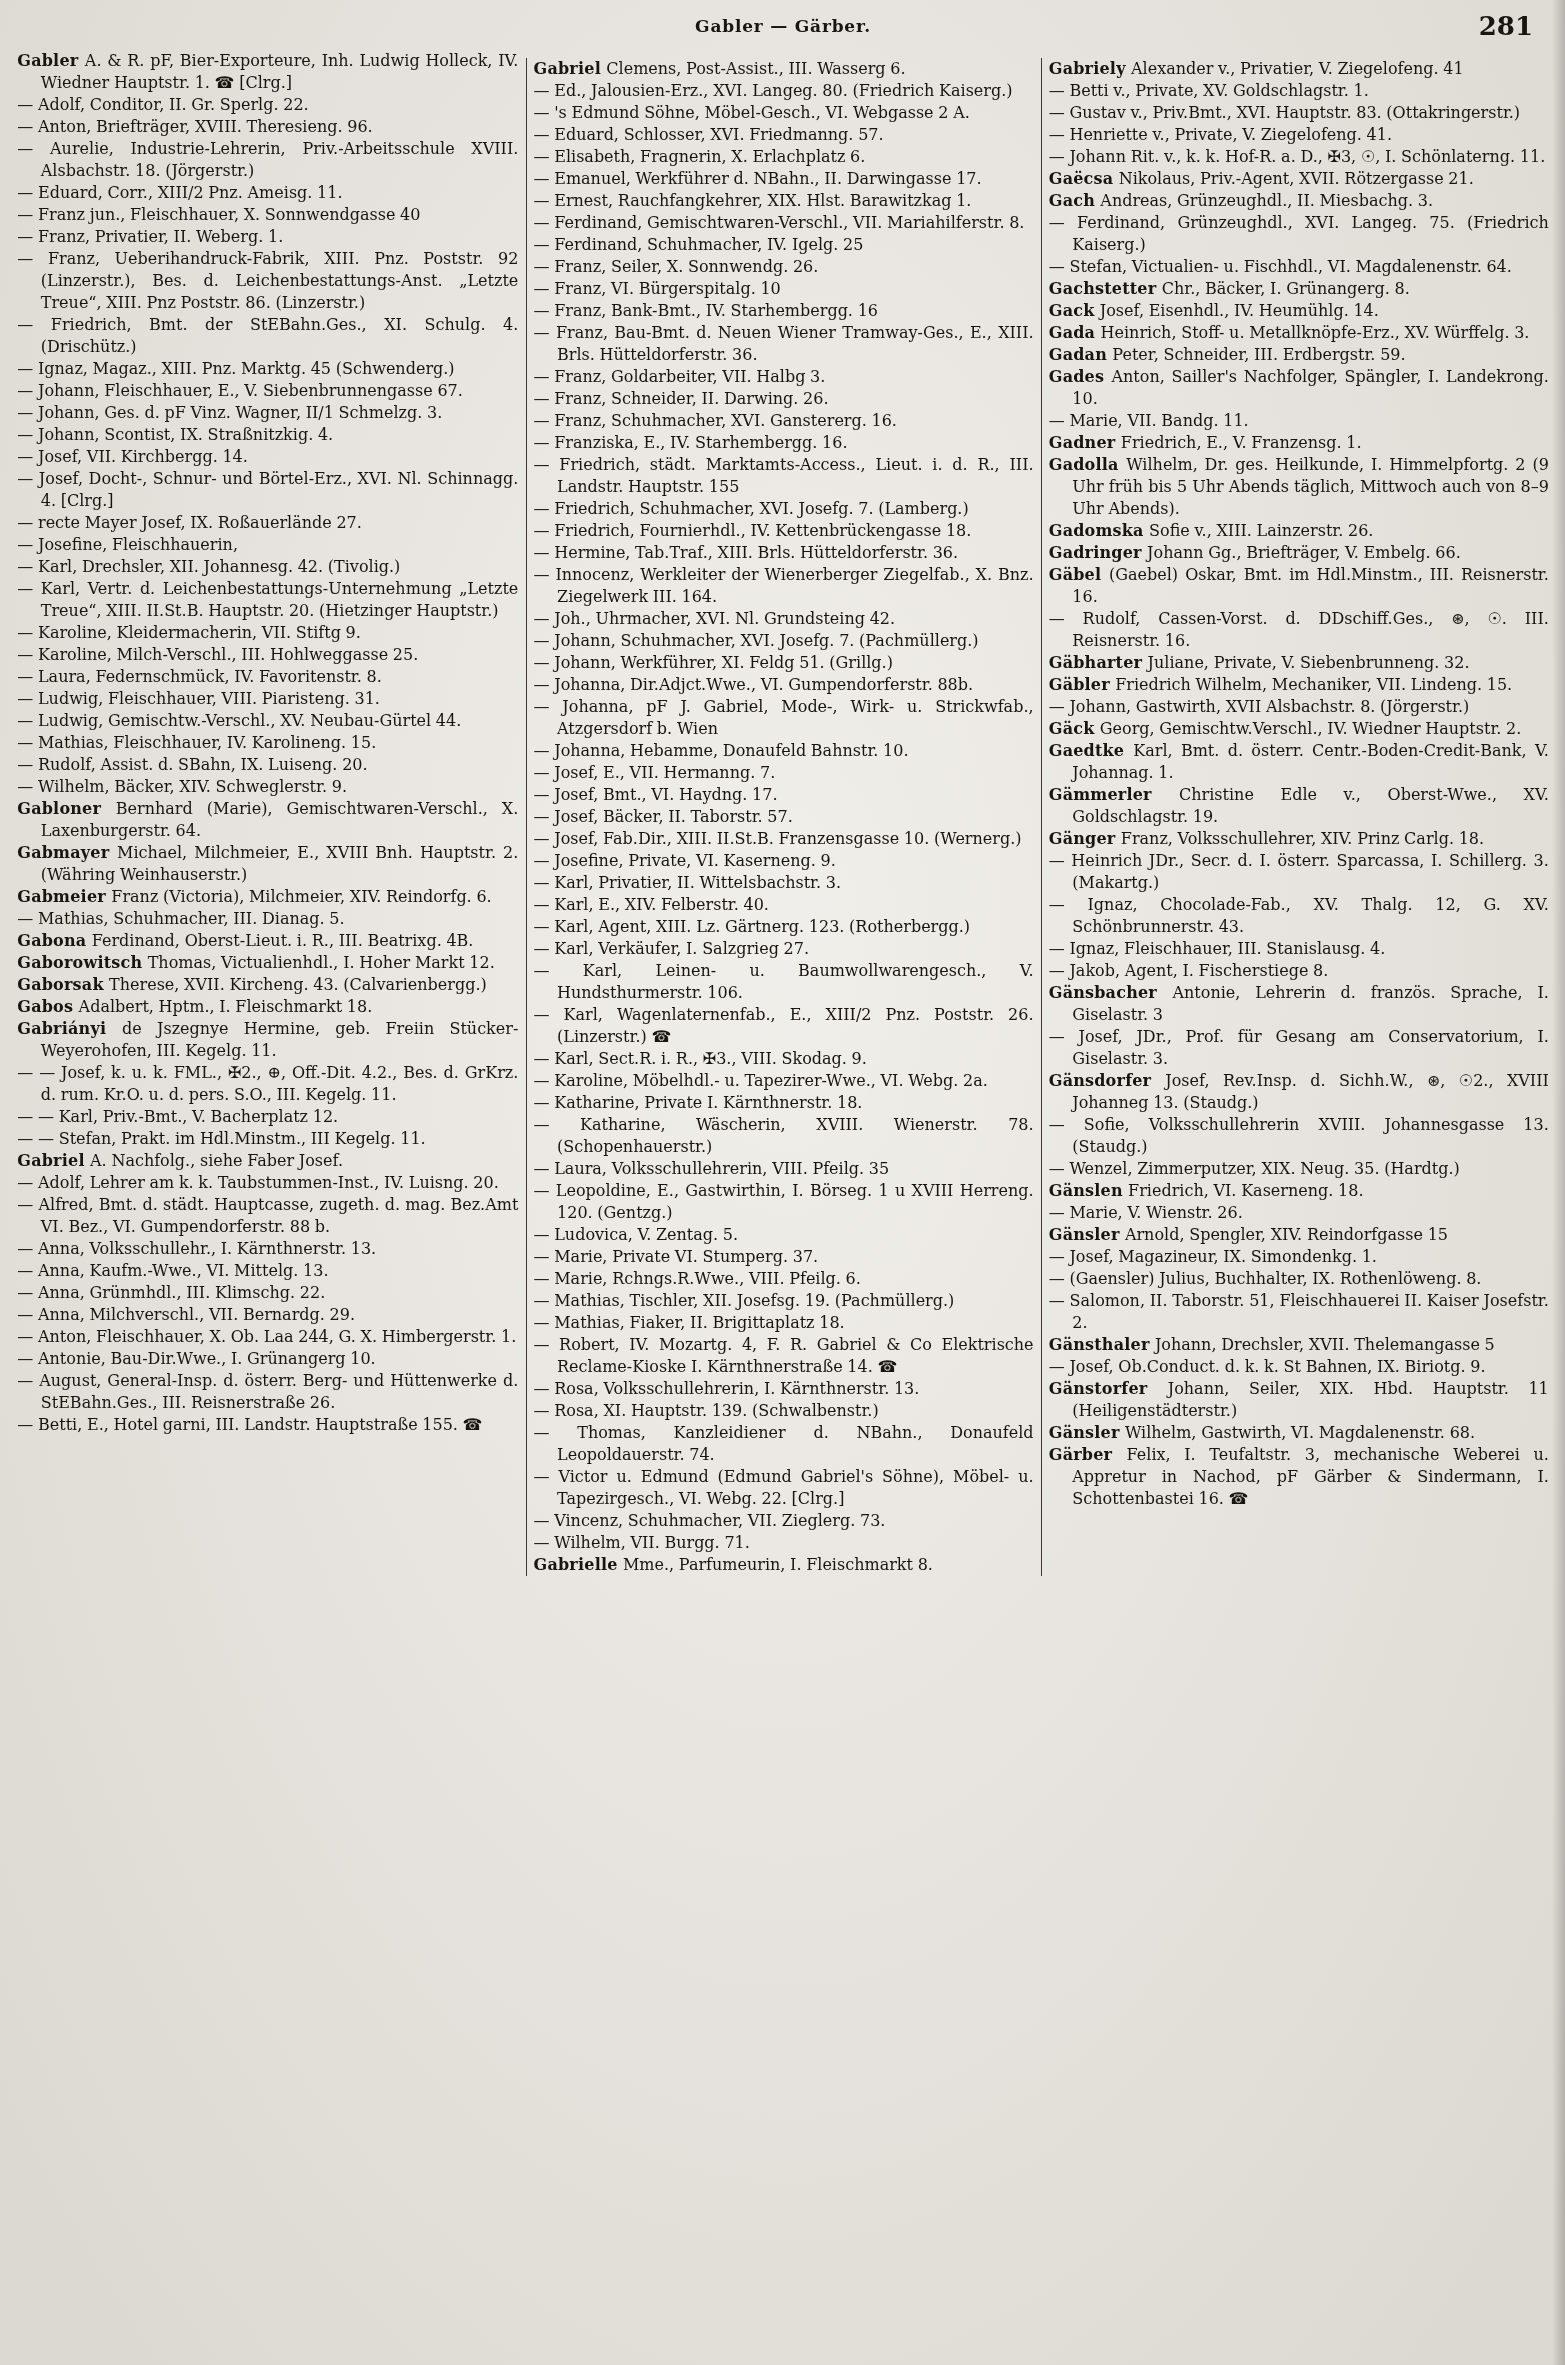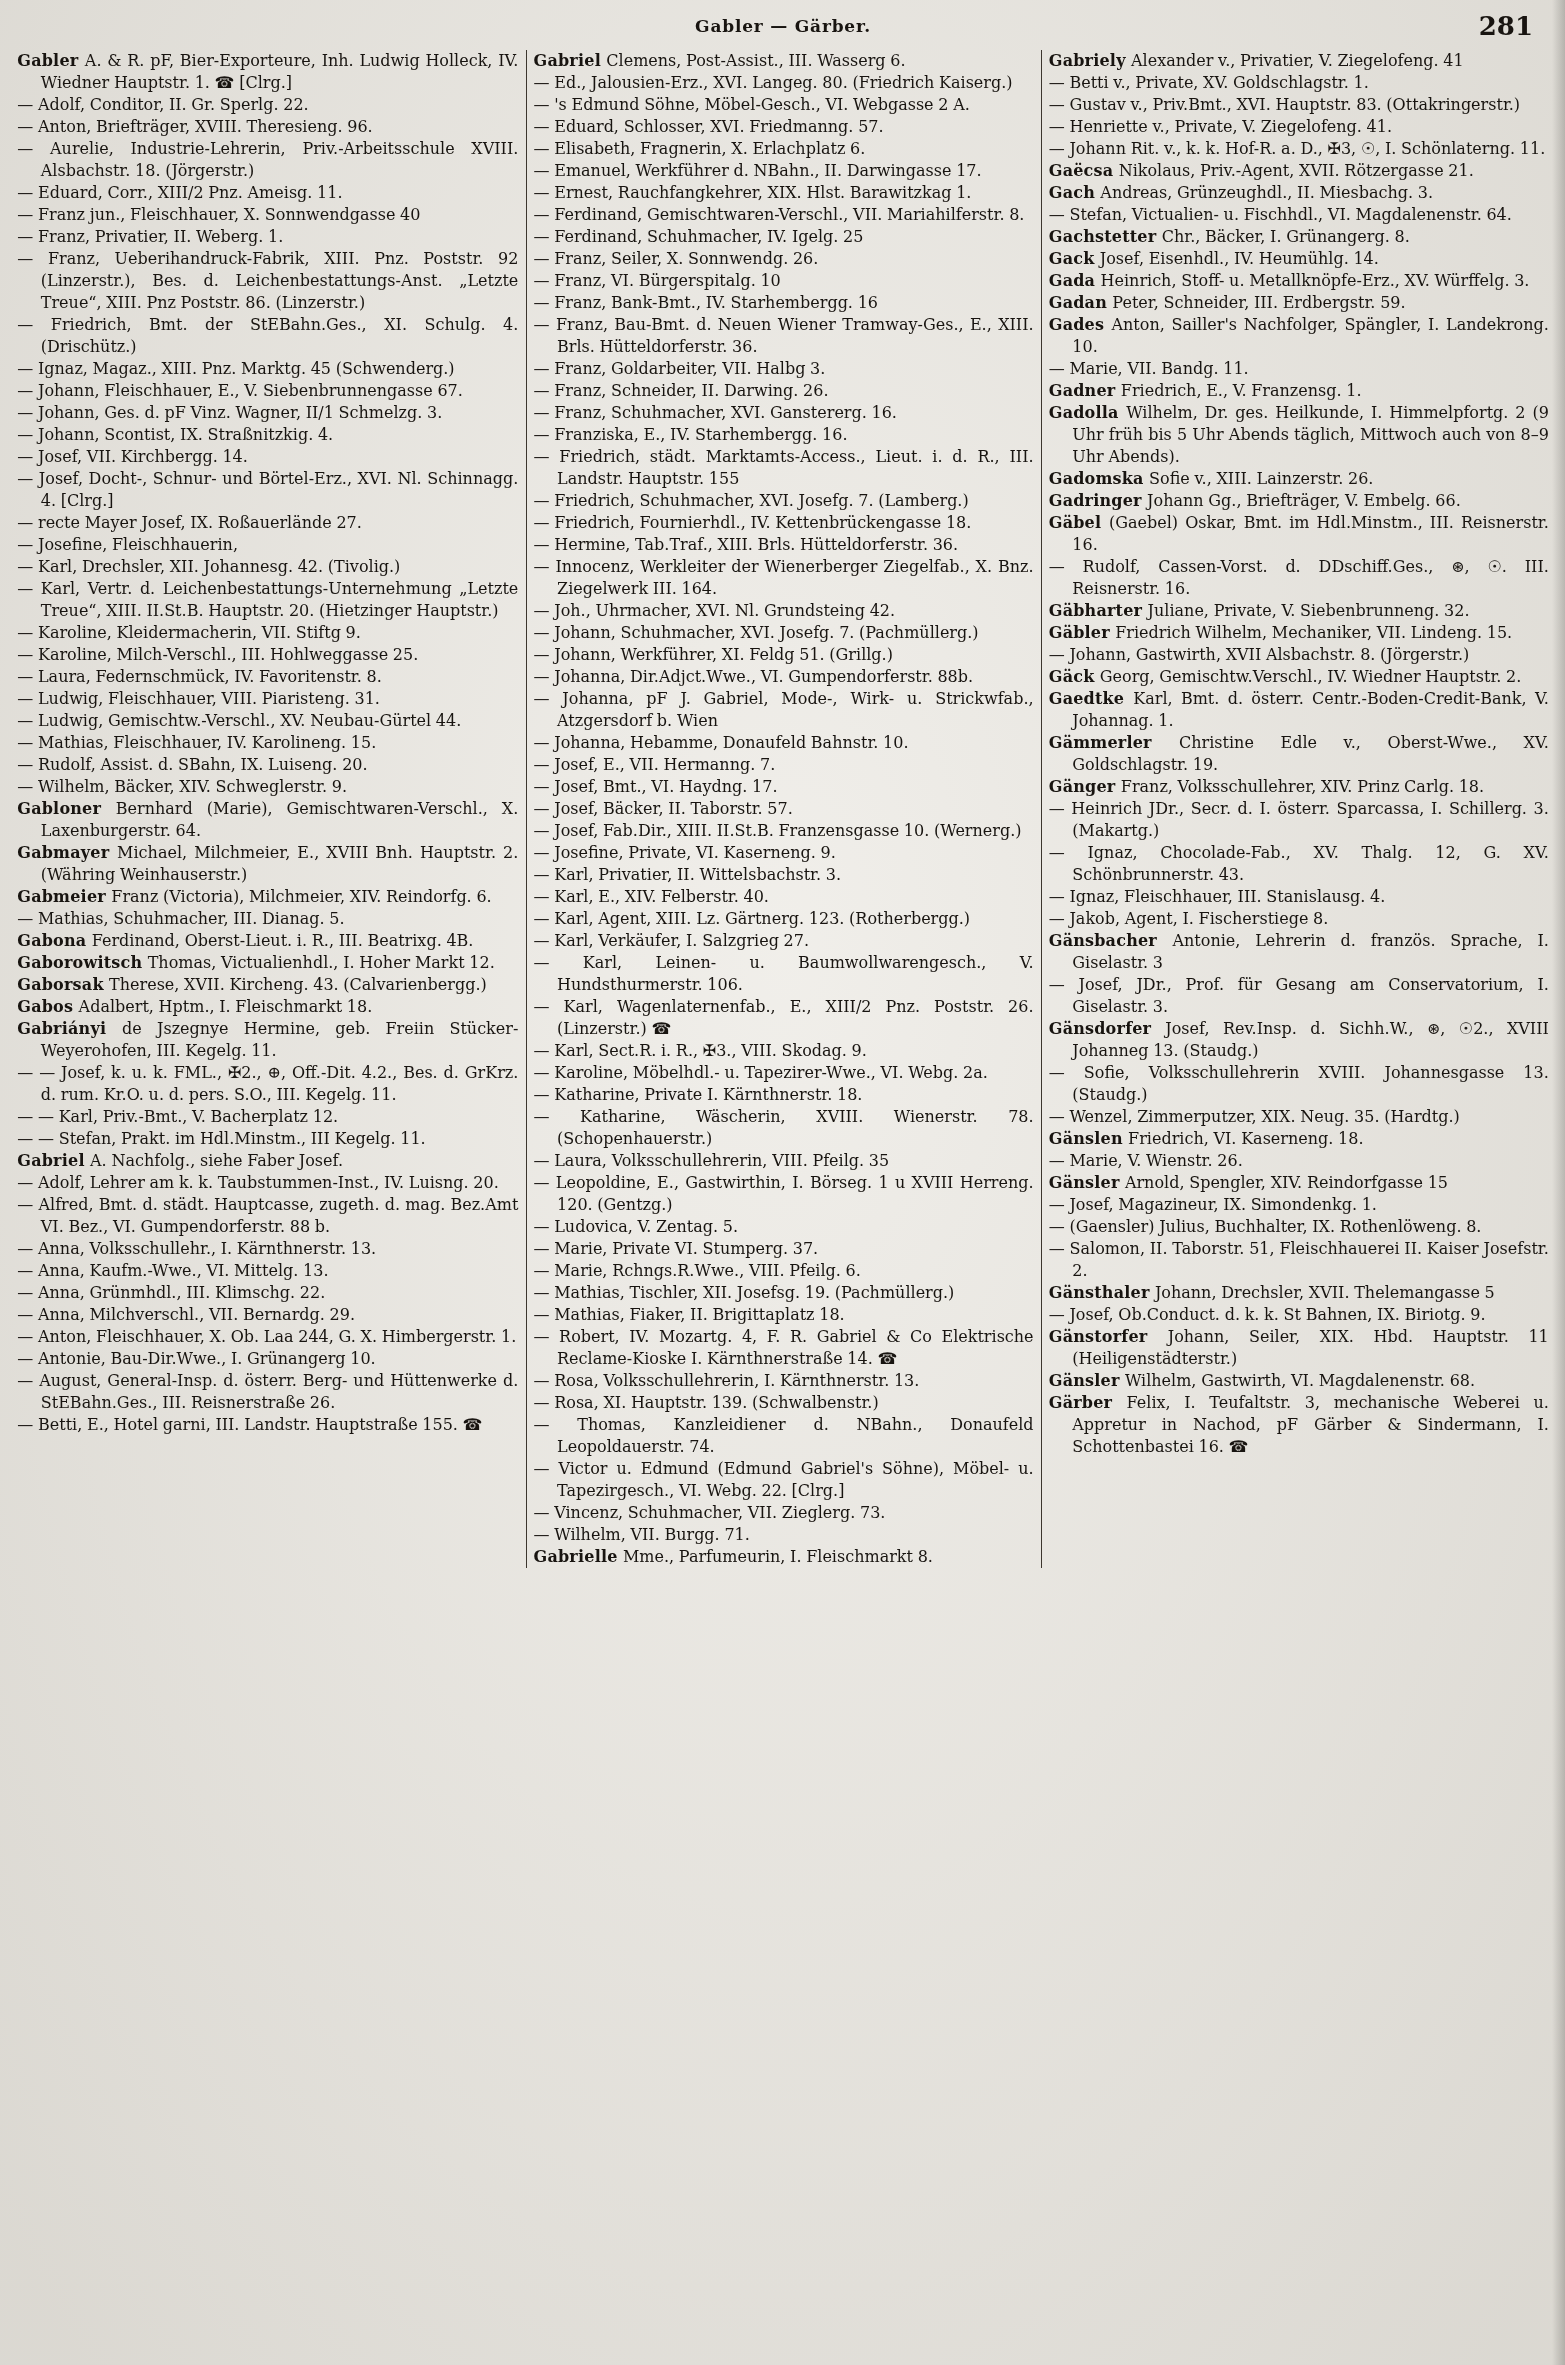--- a/index.html
+++ b/index.html
@@ -43,20 +43,21 @@
     box-sizing:border-box;
     justify-content:space-between;
   }
   .col{
     width:33.33%;
     box-sizing:border-box;
     padding:0 7.8px 0 6.3px;
   }
   .col + .col{
     border-left:1.6px solid #3c362e;
+    margin-top:8px;
   }
   .entry{
     margin:0;
     font-size:16px;
     line-height:22px;
     padding-left:23.5px;
     text-indent:-23.5px;
     text-align:justify;
     word-spacing:-0.4px;
   }
@@ -187,20 +188,21 @@
         <p class="entry"><b>Gabrielle </b>Mme., Parfumeurin, I. Fleischmarkt 8.</p>
       </div>
     <div class="col">
         <p class="entry"><b>Gabriely </b>Alexander v., Privatier, V. Ziegelofeng. 41</p>
         <p class="entry">— Betti v., Private, XV. Goldschlagstr. 1.</p>
         <p class="entry">— Gustav v., Priv.Bmt., XVI. Hauptstr. 83. (Ottakringerstr.)</p>
         <p class="entry">— Henriette v., Private, V. Ziegelofeng. 41.</p>
         <p class="entry">— Johann Rit. v., k. k. Hof-R. a. D., ✠3, ☉, I. Schönlaterng. 11.</p>
         <p class="entry"><b>Gaëcsa </b>Nikolaus, Priv.-Agent, XVII. Rötzergasse 21.</p>
         <p class="entry"><b>Gach </b>Andreas, Grünzeughdl., II. Miesbachg. 3.</p>
+        <p class="entry">— Ferdinand, Grünzeughdl., XVI. Langeg. 75. (Friedrich Kaiserg.)</p>
         <p class="entry">— Stefan, Victualien- u. Fischhdl., VI. Magdalenenstr. 64.</p>
         <p class="entry"><b>Gachstetter </b>Chr., Bäcker, I. Grünangerg. 8.</p>
         <p class="entry"><b>Gack </b>Josef, Eisenhdl., IV. Heumühlg. 14.</p>
         <p class="entry"><b>Gada </b>Heinrich, Stoff- u. Metallknöpfe-Erz., XV. Würffelg. 3.</p>
         <p class="entry"><b>Gadan </b>Peter, Schneider, III. Erdbergstr. 59.</p>
         <p class="entry"><b>Gades </b>Anton, Sailler's Nachfolger, Spängler, I. Landekrong. 10.</p>
         <p class="entry">— Marie, VII. Bandg. 11.</p>
         <p class="entry"><b>Gadner </b>Friedrich, E., V. Franzensg. 1.</p>
         <p class="entry"><b>Gadolla </b>Wilhelm, Dr. ges. Heilkunde, I. Himmelpfortg. 2 (9 Uhr früh bis 5 Uhr Abends täglich, Mittwoch auch von 8–9 Uhr Abends).</p>
         <p class="entry"><b>Gadomska </b>Sofie v., XIII. Lainzerstr. 26.</p>

